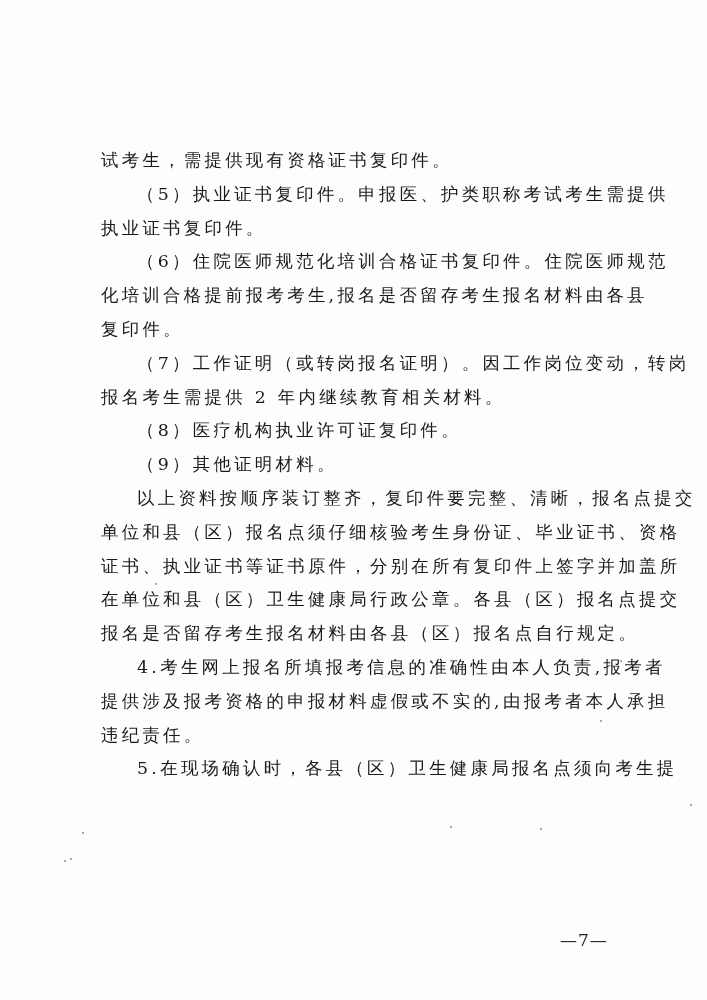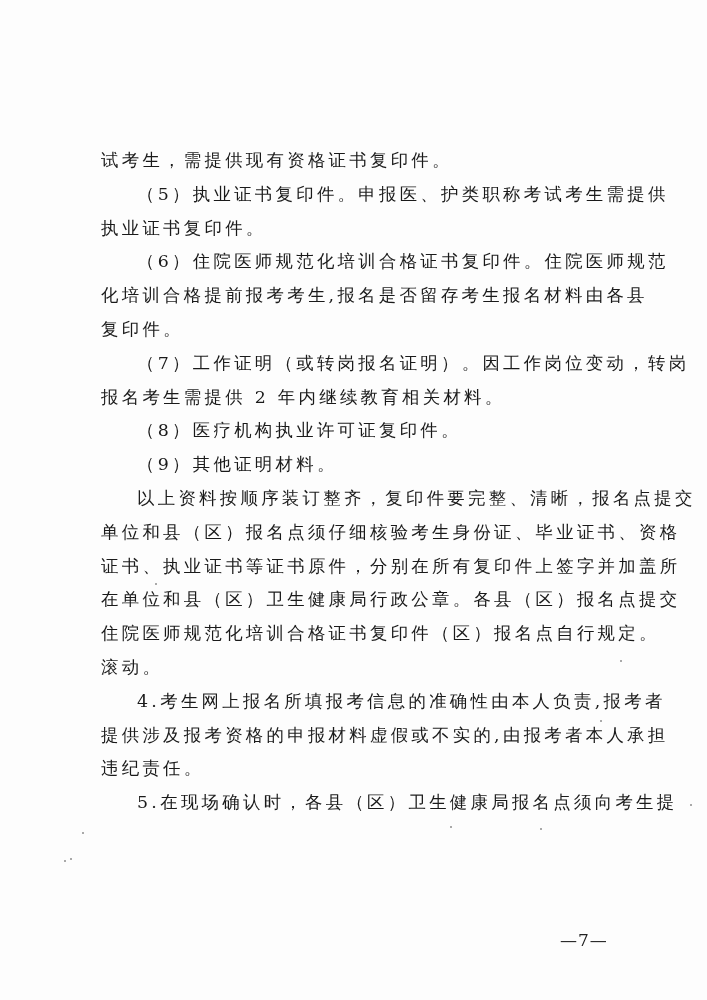--- a/index.html
+++ b/index.html
@@ -68,22 +68,21 @@
     <div class="line">化培训合格提前报考考生,报名是否留存考生报名材料由各县</div>
     <div class="line">复印件。</div>
     <div class="line indent">（7）工作证明（或转岗报名证明）。因工作岗位变动，转岗</div>
     <div class="line">报名考生需提供 2 年内继续教育相关材料。</div>
     <div class="line indent">（8）医疗机构执业许可证复印件。</div>
     <div class="line indent">（9）其他证明材料。</div>
     <div class="line indent">以上资料按顺序装订整齐，复印件要完整、清晰，报名点提交</div>
     <div class="line">单位和县（区）报名点须仔细核验考生身份证、毕业证书、资格</div>
     <div class="line">证书、执业证书等证书原件，分别在所有复印件上签字并加盖所</div>
     <div class="line">在单位和县（区）卫生健康局行政公章。各县（区）报名点提交</div>
-    <div class="line">住院医师规范化培训合格证书复印件（区）报名点自行规定。</div>
-    <div class="line">滚动。</div>
+    <div class="line">报名是否留存考生报名材料由各县（区）报名点自行规定。</div>
     <div class="line indent">4.考生网上报名所填报考信息的准确性由本人负责,报考者</div>
     <div class="line">提供涉及报考资格的申报材料虚假或不实的,由报考者本人承担</div>
     <div class="line">违纪责任。</div>
     <div class="line indent">5.在现场确认时，各县（区）卫生健康局报名点须向考生提</div>
   </div>
 
   <span class="speck" style="left:620px;top:660px;"></span>
   <span class="speck" style="left:600px;top:720px;"></span>
   <span class="speck" style="left:82px;top:832px;"></span>
   <span class="speck" style="left:64px;top:860px;"></span>

